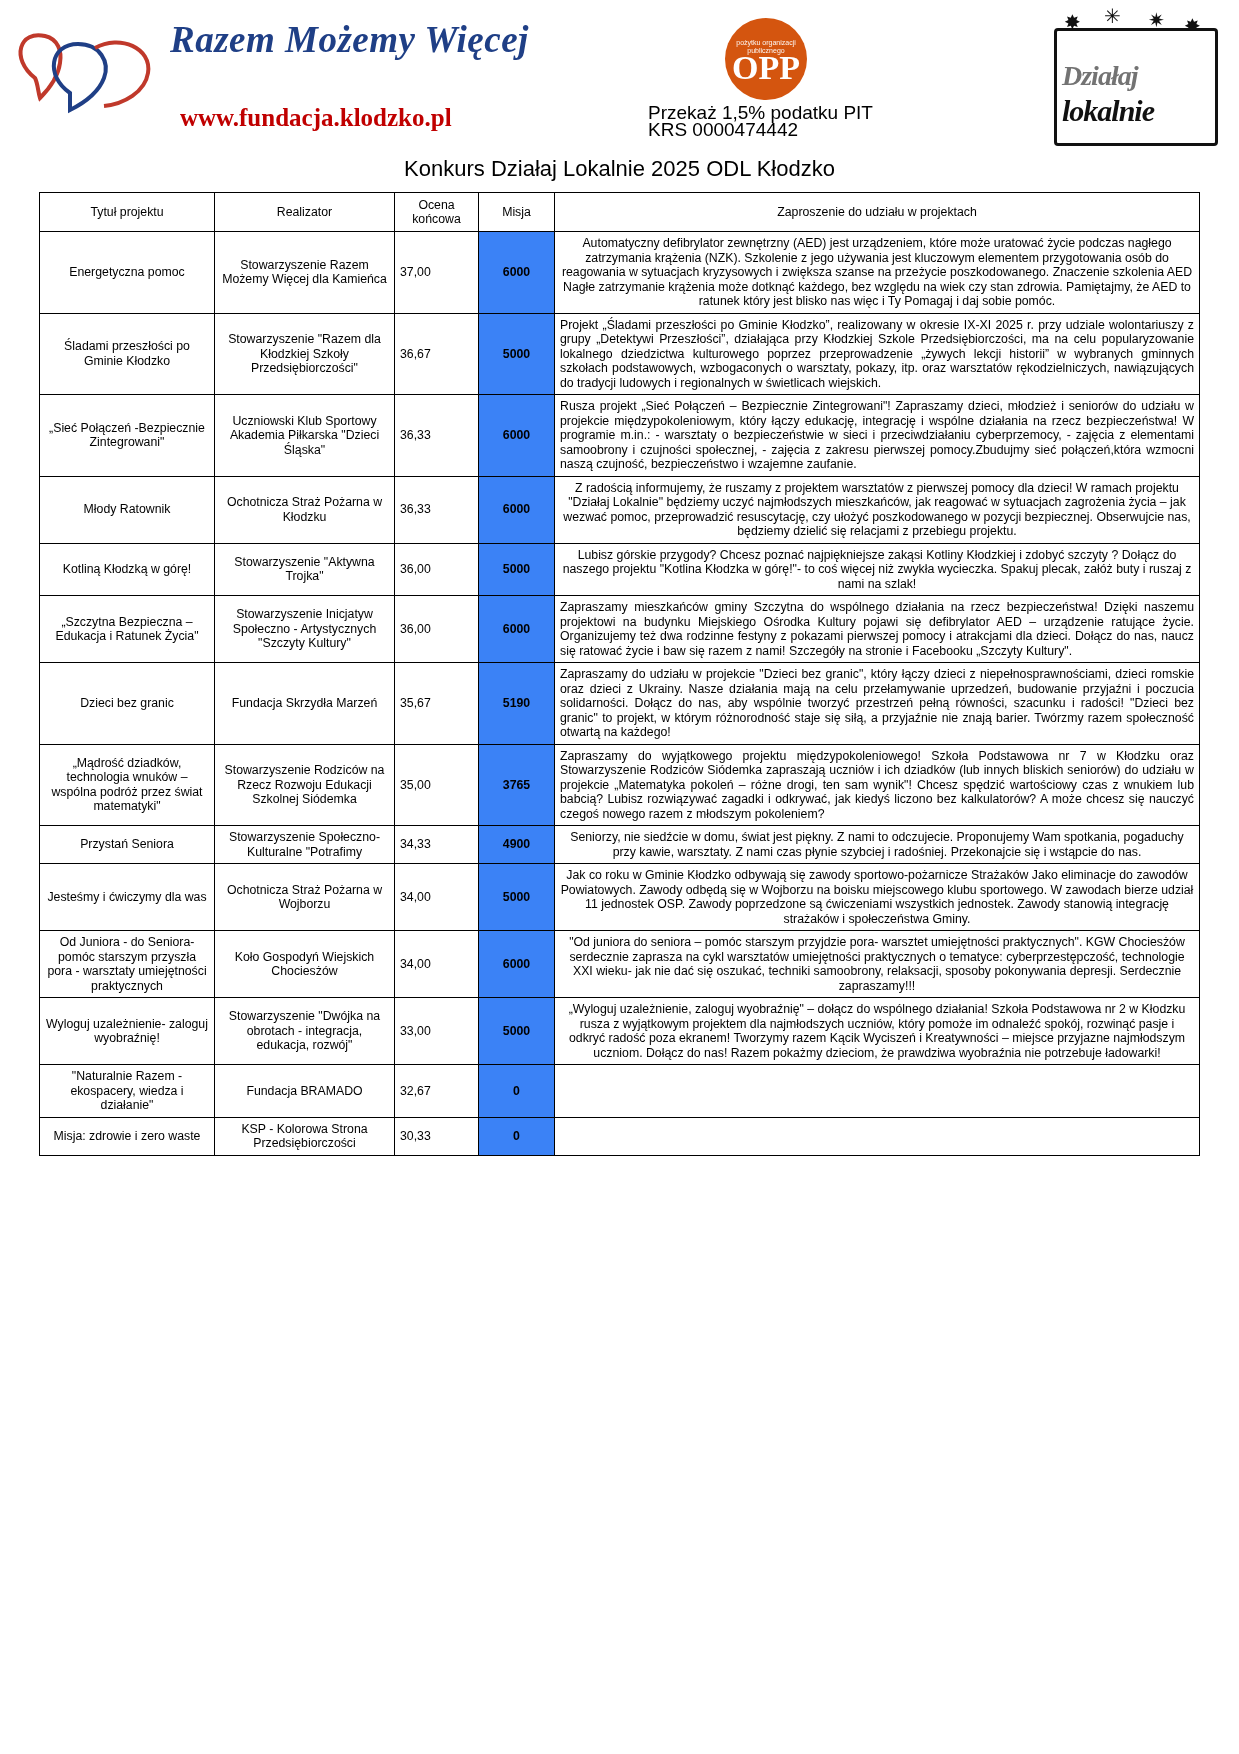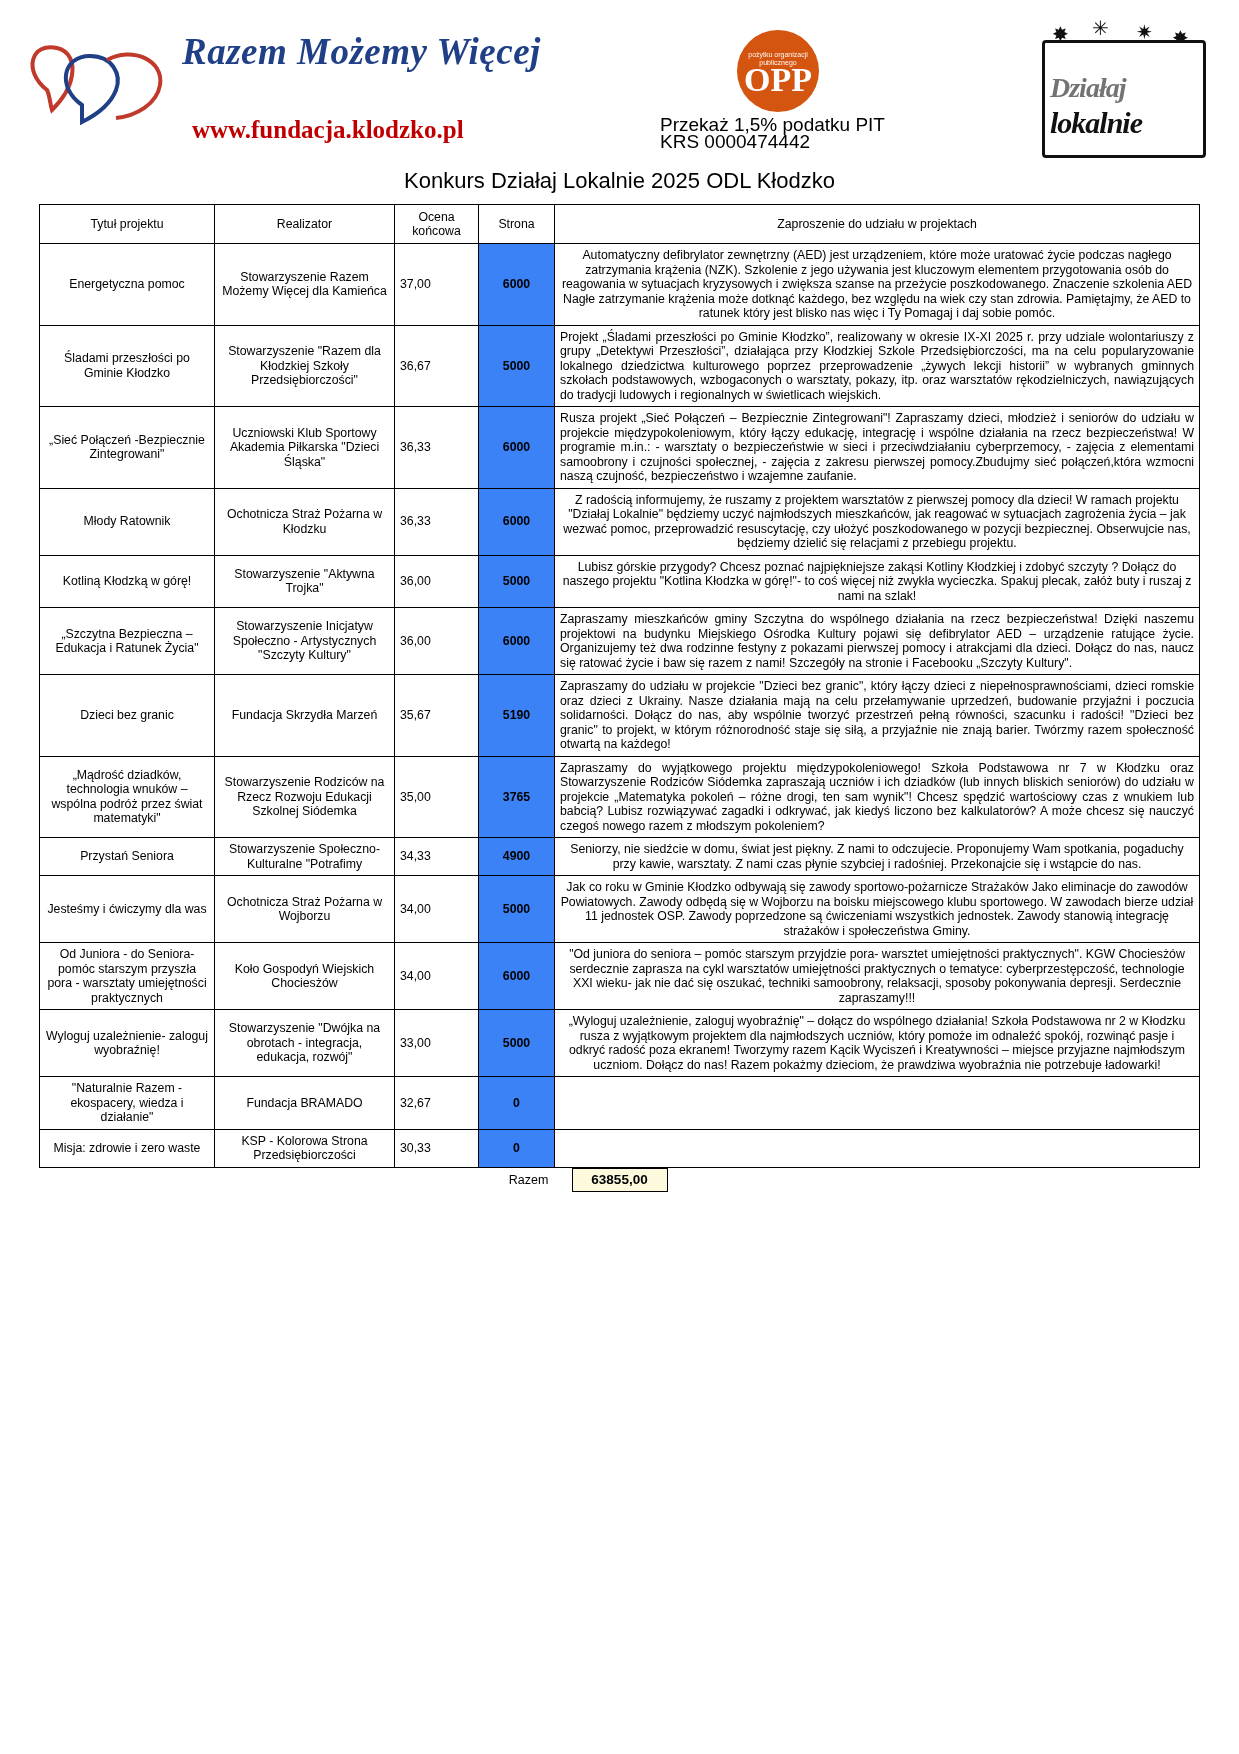--- a/index.html
+++ b/index.html
@@ -12,21 +12,21 @@
     height: 1754px;
     font-family: "Liberation Sans", sans-serif;
     color: #000000;
     -webkit-font-smoothing: antialiased;
   }
   .page {
     position: relative;
     width: 1239px;
     height: 1754px;
     box-sizing: border-box;
-    padding: 12px;
+    padding: 0;
   }
 
   
   .header {
     position: relative;
     height: 150px;
     width: 100%;
   }
   .logo-hearts {
     position: absolute;
@@ -285,21 +285,21 @@
         <col class="c-real">
         <col class="c-score">
         <col class="c-grant">
         <col class="c-desc">
     </colgroup>
     <thead>
       <tr>
         <th>Tytuł projektu</th>
         <th>Realizator</th>
         <th>Ocena końcowa</th>
-        <th>Strona</th>
+        <th>Misja</th>
         <th>Zaproszenie do udziału w projektach</th>
       </tr>
     </thead>
     <tbody id="table-body">
         <tr>
           <td class="title-cell">Energetyczna pomoc</td>
           <td class="real-cell">Stowarzyszenie Razem Możemy Więcej dla Kamieńca</td>
           <td class="score-cell">37,00</td>
           <td class="grant-cell">6000</td>
           <td class="desc-cell center">Automatyczny defibrylator zewnętrzny (AED) jest urządzeniem, które może uratować życie podczas nagłego zatrzymania krążenia (NZK). Szkolenie z jego używania jest kluczowym elementem przygotowania osób do reagowania w sytuacjach kryzysowych i zwiększa szanse na przeżycie poszkodowanego. Znaczenie szkolenia AED Nagłe zatrzymanie krążenia może dotknąć każdego, bez względu na wiek czy stan zdrowia. Pamiętajmy, że AED to ratunek który jest blisko nas więc i Ty Pomagaj i daj sobie pomóc.</td>
@@ -393,18 +393,14 @@
         <tr>
           <td class="title-cell">Misja: zdrowie i zero waste</td>
           <td class="real-cell">KSP - Kolorowa Strona Przedsiębiorczości</td>
           <td class="score-cell">30,33</td>
           <td class="grant-cell">0</td>
           <td class="desc-cell center"></td>
         </tr>
       </tbody>
   </table>
 
-  <div class="sum-row">
-    <div class="sum-label">Razem</div>
-    <div class="sum-value">63855,00</div>
-  </div>
 
 </div>
 
 </body></html>

